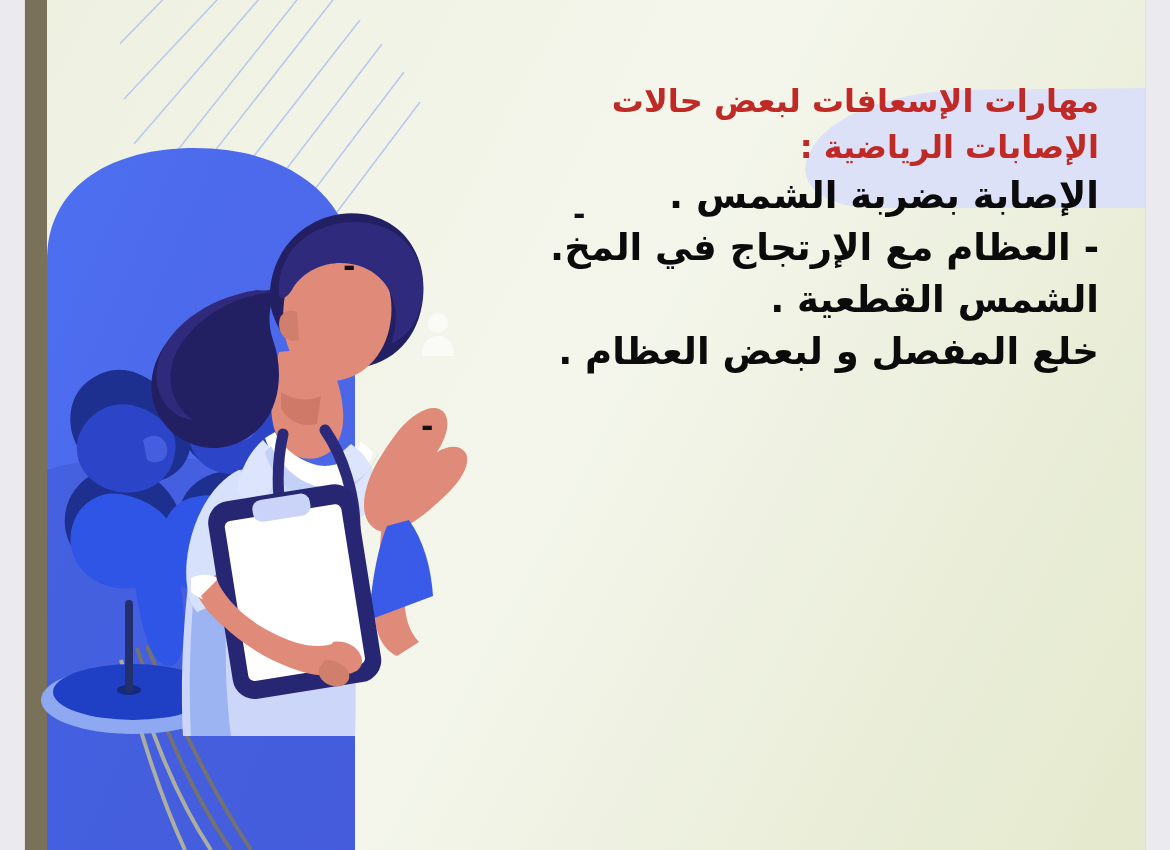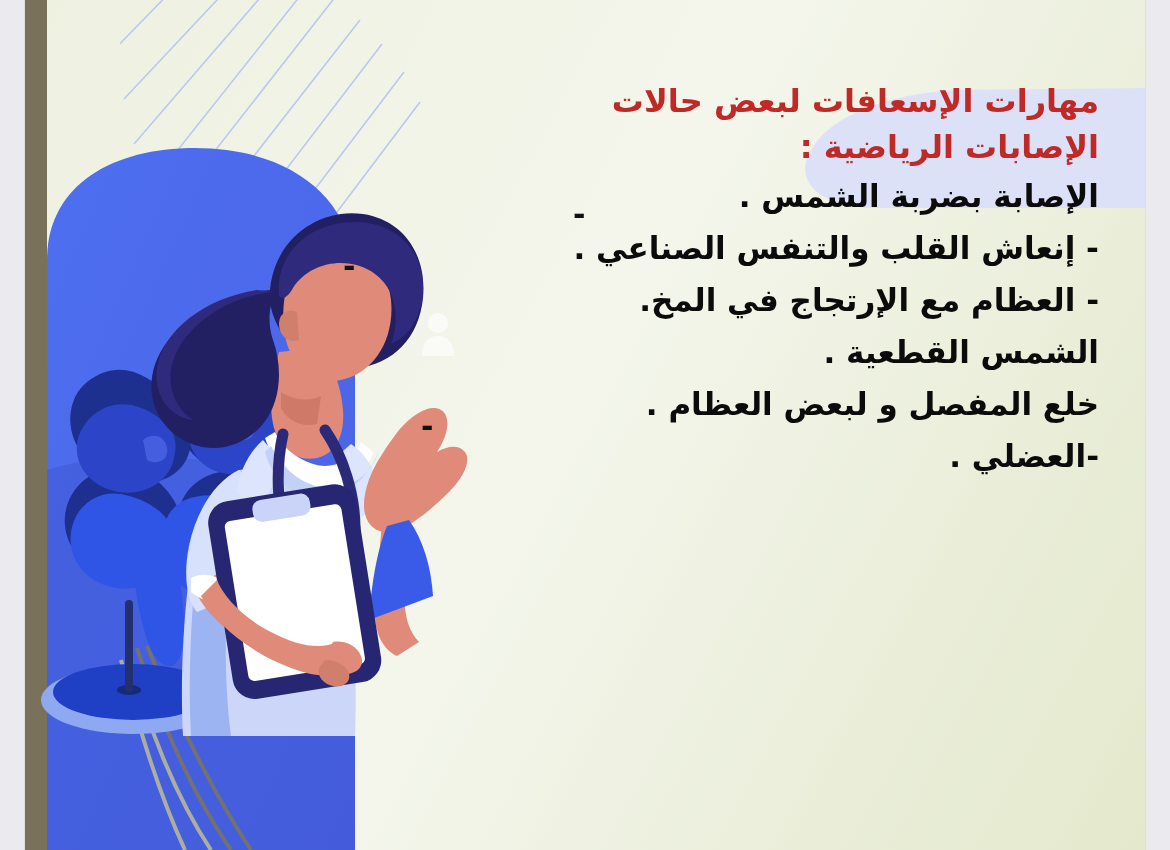--- a/index.html
+++ b/index.html
@@ -101,21 +101,21 @@
     font-weight: bold;
     font-size: 32px;
     line-height: 46px;
     letter-spacing: 0px;
     white-space: nowrap;
   }
 
   .body-line {
     color: #0b0b0b;
     font-weight: bold;
-    font-size: 31px;
+    font-size: 37px;
     line-height: 52px;
     white-space: nowrap;
   }
 
   
   .stray {
     position: absolute;
     color: #111;
     font-weight: bold;
     font-size: 30px;
@@ -277,25 +277,23 @@
       <circle cx="18" cy="13" r="10" fill="#ffffff" opacity="0.75"></circle>
       <path d="M2,46 C2,32 9,26 18,26 C27,26 34,32 34,46 Z" fill="#ffffff" opacity="0.75"></path>
     </svg>
 
     <div class="textblock">
 
       <div class="title-line">مهارات الإسعافات لبعض حالات</div>
       <div class="title-line">الإصابات الرياضية :</div>
 
       <div class="body-line">الإصابة بضربة الشمس .</div>
-      <div class="body-line">- إنعاش القلب والتنفس الصناعي .</div>
       <div class="body-line">- العظام مع الإرتجاج في المخ.</div>
       <div class="body-line">الشمس القطعية .</div>
       <div class="body-line">خلع المفصل و لبعض العظام .</div>
-      <div class="body-line">-العضلي .</div>
 
     </div>
 
     <span class="stray" style="left:548px; top:200px;">-</span>
     <span class="stray" style="left:318px; top:252px;">-</span>
     <span class="stray" style="left:396px; top:412px;">-</span>
 
   </div>
 </div>
 

